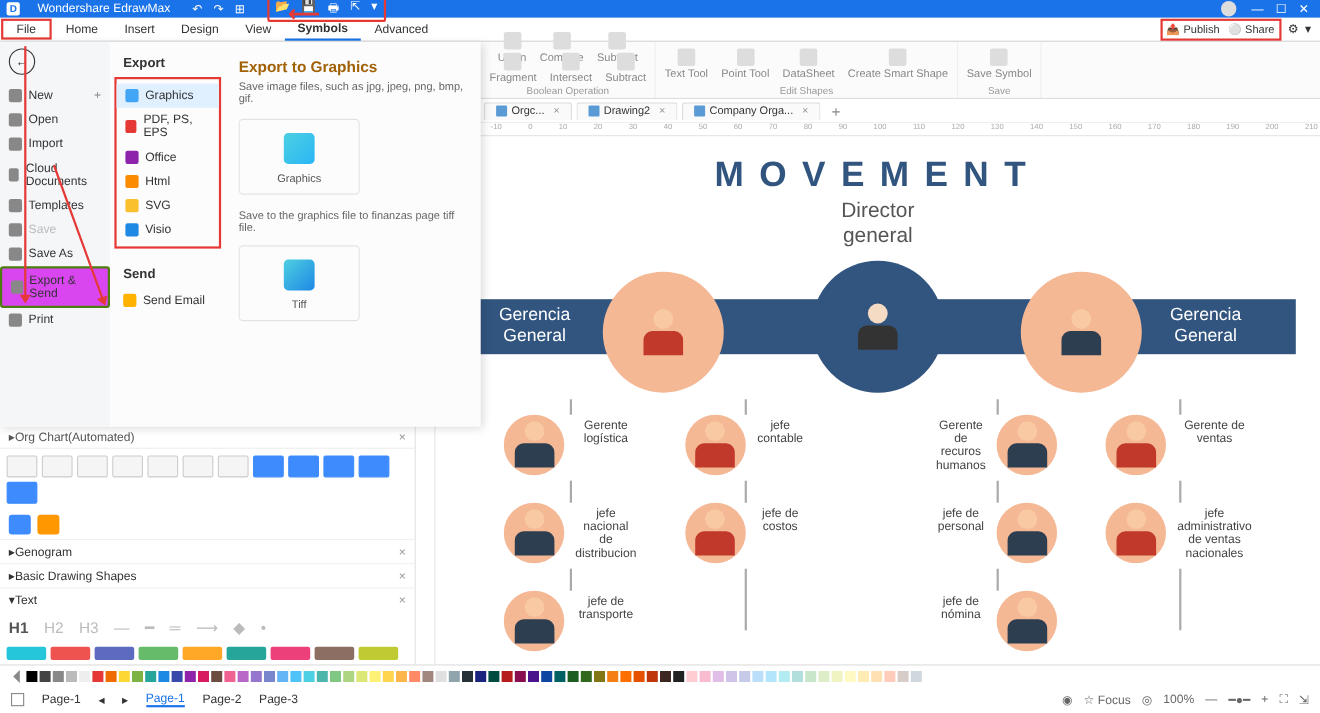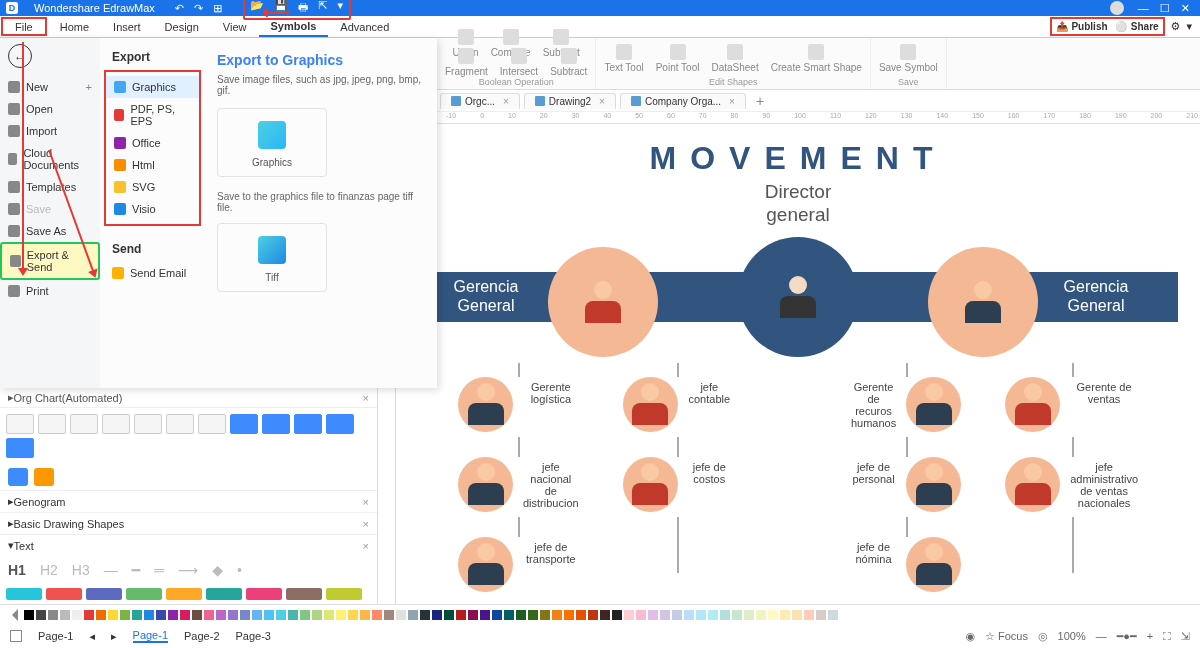--- a/index.html
+++ b/index.html
@@ -18,21 +18,21 @@
 
 .arrow-left-red { position: absolute; left: 262px; top: 0; color: #e53935; font-size: 20px; font-weight: bold; }
 
 
 .tab-row { height: 22px; display: flex; align-items: stretch; border-bottom: 1px solid #ccc; font-size: 11px; }
 .tab-row .tab { padding: 4px 12px; cursor: pointer; display: flex; align-items: center; }
 .tab-row .tab.file { border: 2px solid #e53935; margin: 1px; }
 .tab-row .tab.active { border-bottom: 2px solid #1a73e8; font-weight: 600; }
 .tab-row .spacer { flex: 1; }
 .tab-row .right-act { display: flex; align-items: center; gap: 6px; padding: 0 8px; }
-.tab-row .pub-share { border: 2px solid #e53935; padding: 2px 4px; display: flex; gap: 8px; font-size: 10px; font-weight: bold; }
+.tab-row .pub-share { border: 2px solid #e53935; padding: 2px 4px; display: flex; gap: 8px; font-size: 10px; }
 
 
 .ribbon { height: 52px; display: flex; border-bottom: 1px solid #ddd; background: #fbfbfb; font-size: 10px; color: #888; }
 .ribbon .grp { display: flex; flex-direction: column; align-items: center; justify-content: flex-end; padding: 2px 8px; border-right: 1px solid #eee; }
 .ribbon .grp .btns { display: flex; gap: 12px; flex: 1; align-items: center; }
 .ribbon .grp .lbl { font-size: 9px; color: #999; }
 .ribbon .vbtn { display: flex; flex-direction: column; align-items: center; gap: 2px; cursor: pointer; }
 .ribbon .vbtn .ic { width: 16px; height: 16px; background: #ddd; border-radius: 2px; }
 
 
@@ -41,34 +41,34 @@
 .doc-tabs .dtab .dicon { width: 10px; height: 10px; background: #5b9bd5; border-radius: 1px; }
 .doc-tabs .dtab .x { color: #999; margin-left: 4px; }
 .doc-tabs .add { cursor: pointer; padding: 0 6px; color: #888; font-size: 14px; }
 
 
 .file-panel { position: absolute; left: 0; top: 38px; width: 437px; height: 350px; background: #fcfcfd; display: flex; box-shadow: 2px 2px 8px rgba(0,0,0,.15); z-index: 20; }
 .file-col1 { width: 100px; background: #f5f6f8; padding: 6px 0; display: flex; flex-direction: column; }
 .file-col1 .back { width: 24px; height: 24px; border: 1px solid #333; border-radius: 50%; display: flex; align-items: center; justify-content: center; margin: 0 0 8px 8px; cursor: pointer; }
 .file-col1 .fitem { display: flex; align-items: center; gap: 6px; padding: 5px 8px; cursor: pointer; font-size: 11px; color: #333; }
 .file-col1 .fitem .fic { width: 12px; height: 12px; background: #888; border-radius: 2px; }
-.file-col1 .fitem.sel { background: #fef9c3; border: 2px solid #22c55e; border-radius: 3px; }
+.file-col1 .fitem.sel { background: #d946ef; border: 2px solid #4d7c0f; border-radius: 3px; }
 .file-col1 .fitem.disabled { color: #bbb; }
 .file-col1 .plus { margin-left: auto; color: #888; }
 
 .file-col2 { width: 105px; padding: 12px 4px; }
 .file-col2 h4 { font-size: 12px; font-weight: bold; margin: 0 0 6px 8px; }
 .file-col2 .export-list { border: 2px solid #e53935; padding: 4px 0; }
 .file-col2 .eitem { display: flex; align-items: center; gap: 6px; padding: 5px 8px; cursor: pointer; font-size: 11px; }
 .file-col2 .eitem.sel { background: #e0f0ff; }
 .file-col2 .eitem .eic { width: 12px; height: 12px; border-radius: 2px; }
 .file-col2 .send-h { margin-top: 16px; }
 
 .file-col3 { flex: 1; padding: 14px 12px; }
-.file-col3 h3 { font-size: 14px; font-weight: bold; margin-bottom: 6px; color: #3b82f6; }
+.file-col3 h3 { font-size: 14px; font-weight: bold; margin-bottom: 6px; color: #a16207; }
 .file-col3 .sub { font-size: 10px; color: #666; margin-bottom: 12px; }
 .file-col3 .card { width: 110px; border: 1px solid #e3e3e3; border-radius: 4px; padding: 12px 0 8px; text-align: center; cursor: pointer; margin-bottom: 14px; }
 .file-col3 .card .cic { width: 28px; height: 28px; margin: 0 auto 8px; background: linear-gradient(135deg,#4dd0e1,#29b6f6); border-radius: 4px; }
 .file-col3 .card .clb { font-size: 10px; color: #555; }
 .file-col3 .sub2 { font-size: 10px; color: #666; margin-bottom: 10px; }
 
 
 .red-line { position: absolute; left: 22px; top: 42px; width: 2px; height: 228px; background: #e53935; z-index: 30; }
 .red-line::after { content: ""; position: absolute; bottom: -6px; left: -4px; border-left: 5px solid transparent; border-right: 5px solid transparent; border-top: 8px solid #e53935; }
 .red-arr-diag { position: absolute; left: 48px; top: 150px; width: 2px; height: 130px; background: #e53935; transform: rotate(-20deg); transform-origin: top; z-index: 30; }

